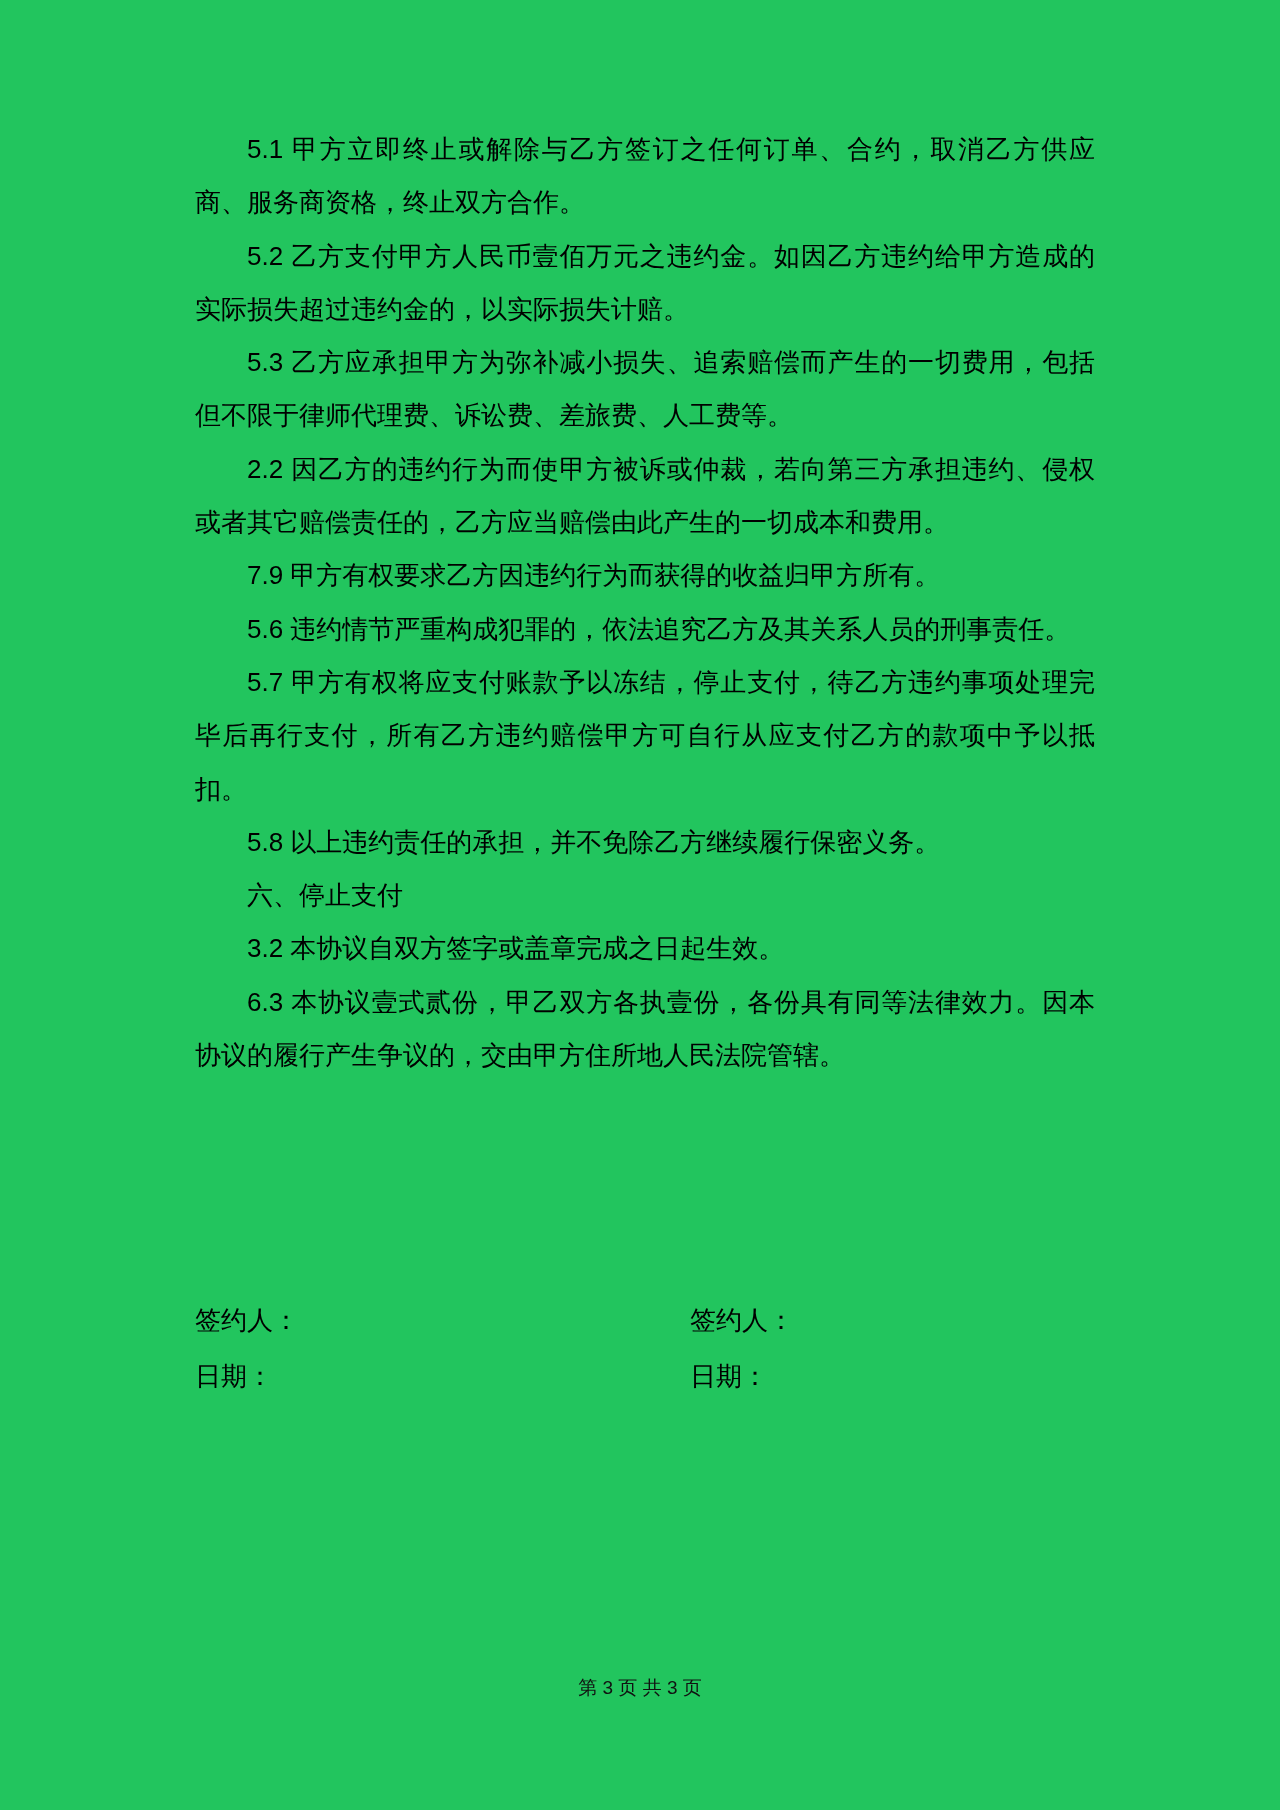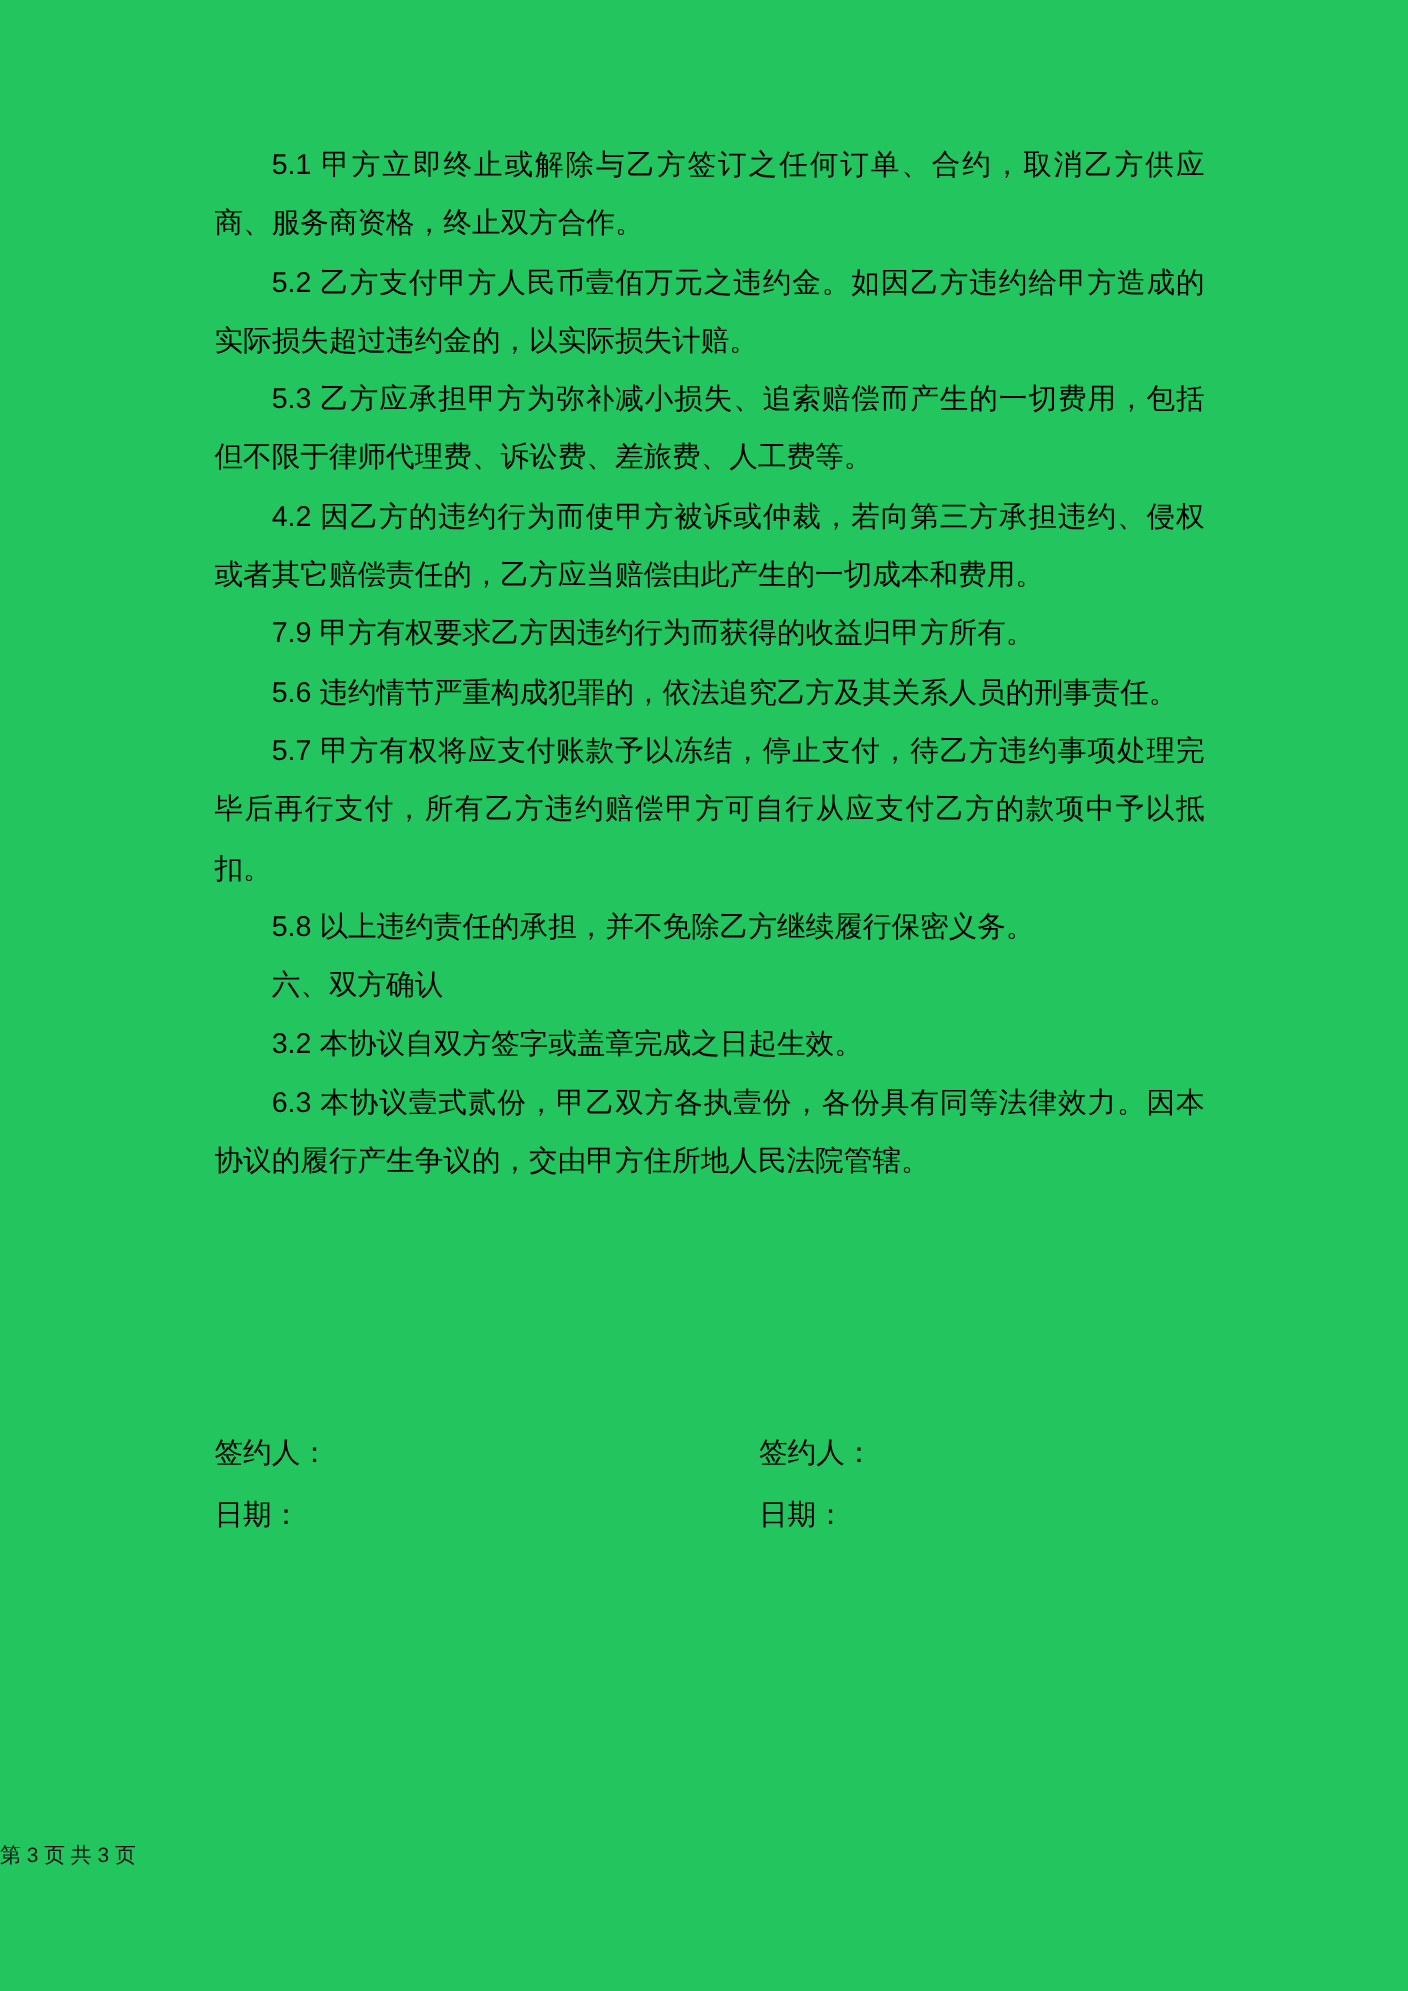--- a/index.html
+++ b/index.html
@@ -36,40 +36,41 @@
   .sig-row {
     display: grid;
     grid-template-columns: 495px 1fr;
     line-height: 56px;
   }
   .footer {
     position: absolute;
     left: 0;
     top: 1675px;
     width: 100%;
+    text-align: center;
     font-size: 19px;
     line-height: 26px;
     color: #111111;
   }
 </style>
 </head>
 <body>
 
 <div class="page">
 
   <div class="content">
     <p>5.1 甲方立即终止或解除与乙方签订之任何订单、合约，取消乙方供应商、服务商资格，终止双方合作。</p>
     <p>5.2 乙方支付甲方人民币壹佰万元之违约金。如因乙方违约给甲方造成的实际损失超过违约金的，以实际损失计赔。</p>
     <p>5.3 乙方应承担甲方为弥补减小损失、追索赔偿而产生的一切费用，包括但不限于律师代理费、诉讼费、差旅费、人工费等。</p>
-    <p>4.2 因乙方的违约行为而使甲方被诉或仲裁，若向第三方承担违约、侵权或者其它赔偿责任的，乙方应当赔偿由此产生的一切成本和费用。</p>
+    <p>2.2 因乙方的违约行为而使甲方被诉或仲裁，若向第三方承担违约、侵权或者其它赔偿责任的，乙方应当赔偿由此产生的一切成本和费用。</p>
     <p>7.9 甲方有权要求乙方因违约行为而获得的收益归甲方所有。</p>
     <p>5.6 违约情节严重构成犯罪的，依法追究乙方及其关系人员的刑事责任。</p>
     <p>5.7 甲方有权将应支付账款予以冻结，停止支付，待乙方违约事项处理完毕后再行支付，所有乙方违约赔偿甲方可自行从应支付乙方的款项中予以抵扣。</p>
     <p>5.8 以上违约责任的承担，并不免除乙方继续履行保密义务。</p>
-    <p>六、双方确认</p>
+    <p>六、停止支付</p>
     <p>3.2 本协议自双方签字或盖章完成之日起生效。</p>
     <p>6.3 本协议壹式贰份，甲乙双方各执壹份，各份具有同等法律效力。因本协议的履行产生争议的，交由甲方住所地人民法院管辖。</p>
   </div>
 
   <div class="signature">
     <div class="sig-row">
       <span>签约人：</span>
       <span>签约人：</span>
     </div>
     <div class="sig-row">

